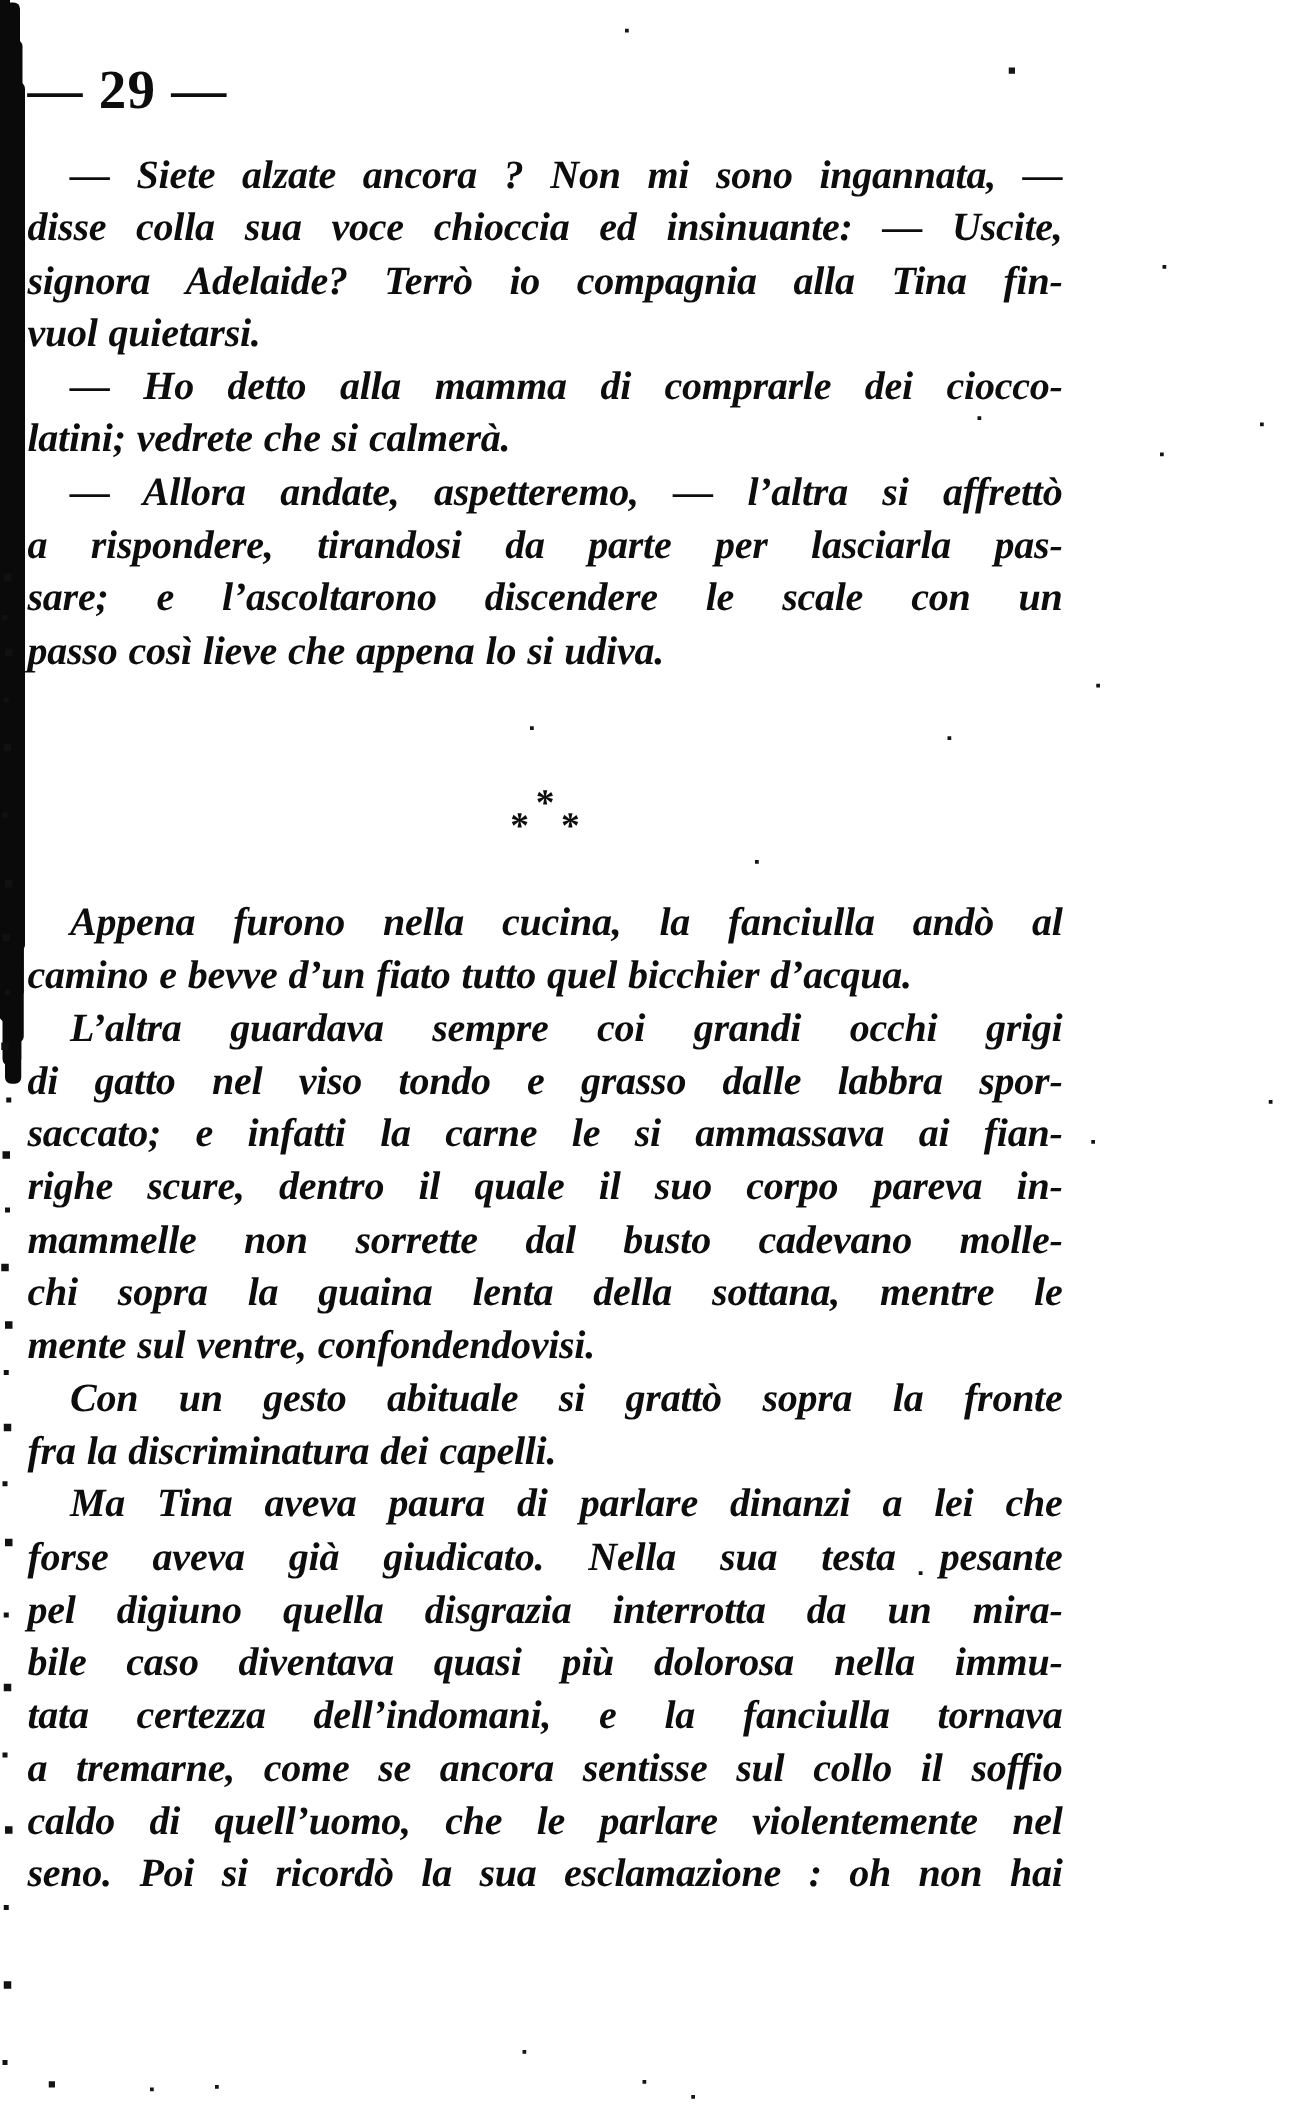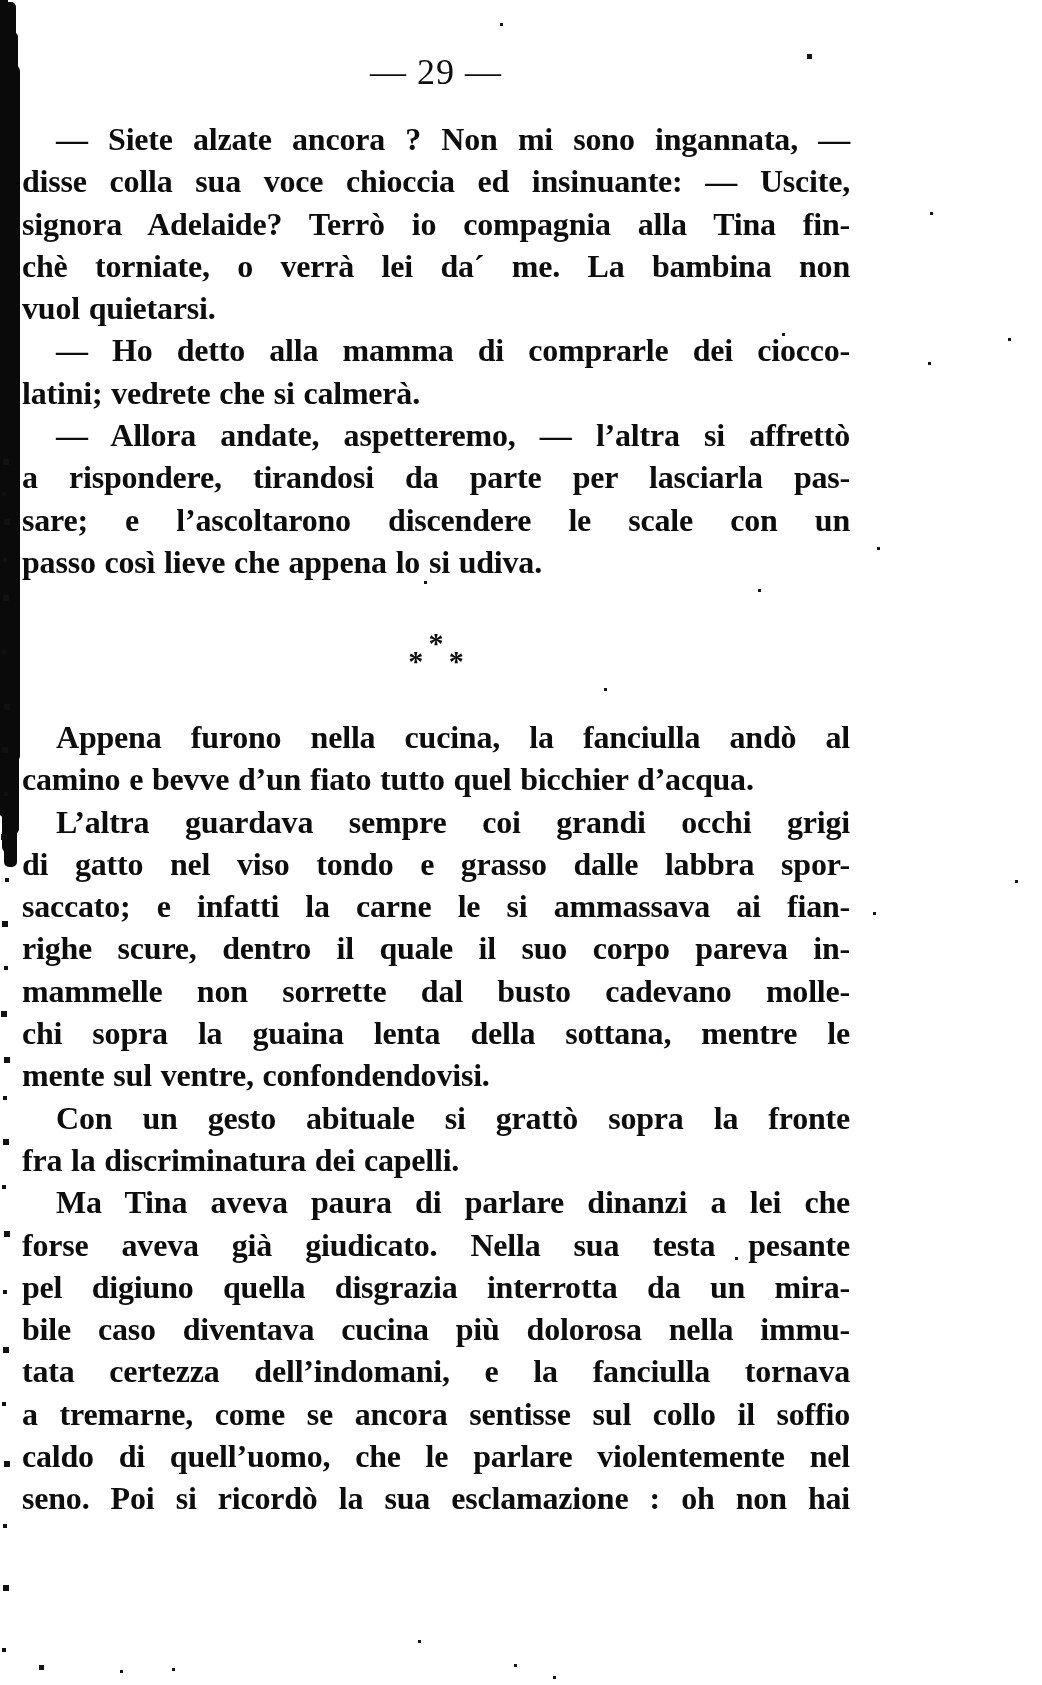--- a/index.html
+++ b/index.html
@@ -9,36 +9,36 @@
     position:relative;
     overflow:hidden;
     font-family:"Liberation Serif", serif;
     color:#0d0d0d;
   }
   .page { position:absolute; inset:0; }
 
   
   .pagenum {
     position:absolute; top:52px; left:22px; width:828px;
-    text-align:center;
-    font-size:36px; font-weight:normal;
+    font-size:44px; font-weight:bold;
     letter-spacing:1px;
     line-height:40px;
   }
 
   
   .block { position:absolute; left:22px; width:828px; }
   .block-a { top:118px; }
   .block-b { top:716px; }
   .line {
     height:42.3px; line-height:42.3px;
     font-size:32px; font-weight:bold;
     letter-spacing:-0.2px; word-spacing:1px;
     text-align:justify; text-align-last:justify;
     white-space:normal;
+    font-style:italic;
   }
   .line.last { text-align-last:left; }
   .line.first { text-indent:34px; }
 
   
   .asterism {
     position:absolute; top:634px; left:22px; width:828px;
     text-align:center; font-size:30px; font-weight:bold;
     line-height:17px;
   }
@@ -95,21 +95,20 @@
   <div class="gutter-noise"></div>
   <div class="edge-specks"></div>
   <div class="page-specks"></div>
 
   <div class="pagenum">— 29 —</div>
 
   <div class="block block-a">
       <div class="line first">— Siete alzate ancora ? Non mi sono ingannata, —</div>
       <div class="line">disse colla sua voce chioccia ed insinuante: — Uscite,</div>
       <div class="line">signora Adelaide? Terrò io compagnia alla Tina fin-</div>
-      <div class="line">chè torniate, o verrà lei da´ me. La bambina non</div>
       <div class="line last">vuol quietarsi.</div>
       <div class="line first">— Ho detto alla mamma di comprarle dei ciocco-</div>
       <div class="line last">latini; vedrete che si calmerà.</div>
       <div class="line first">— Allora andate, aspetteremo, — l’altra si affrettò</div>
       <div class="line">a rispondere, tirandosi da parte per lasciarla pas-</div>
       <div class="line">sare; e l’ascoltarono discendere le scale con un</div>
       <div class="line last">passo così lieve che appena lo si udiva.</div>
     </div>
 
   <div class="asterism">
@@ -130,20 +129,20 @@
       <div class="line">saccato; e infatti la carne le si ammassava ai fian-</div>
       <div class="line">righe scure, dentro il quale il suo corpo pareva in-</div>
       <div class="line">mammelle non sorrette dal busto cadevano molle-</div>
       <div class="line">chi sopra la guaina lenta della sottana, mentre le</div>
       <div class="line last">mente sul ventre, confondendovisi.</div>
       <div class="line first">Con un gesto abituale si grattò sopra la fronte</div>
       <div class="line last">fra la discriminatura dei capelli.</div>
       <div class="line first">Ma Tina aveva paura di parlare dinanzi a lei che</div>
       <div class="line">forse aveva già giudicato. Nella sua testa pesante</div>
       <div class="line">pel digiuno quella disgrazia interrotta da un mira-</div>
-      <div class="line">bile caso diventava cucina più dolorosa nella immu-</div>
+      <div class="line">bile caso diventava quasi più dolorosa nella immu-</div>
       <div class="line">tata certezza dell’indomani, e la fanciulla tornava</div>
       <div class="line">a tremarne, come se ancora sentisse sul collo il soffio</div>
       <div class="line">caldo di quell’uomo, che le parlare violentemente nel</div>
       <div class="line">seno. Poi si ricordò la sua esclamazione : oh non hai</div>
     </div>
 
 </div>
 
 </body></html>

